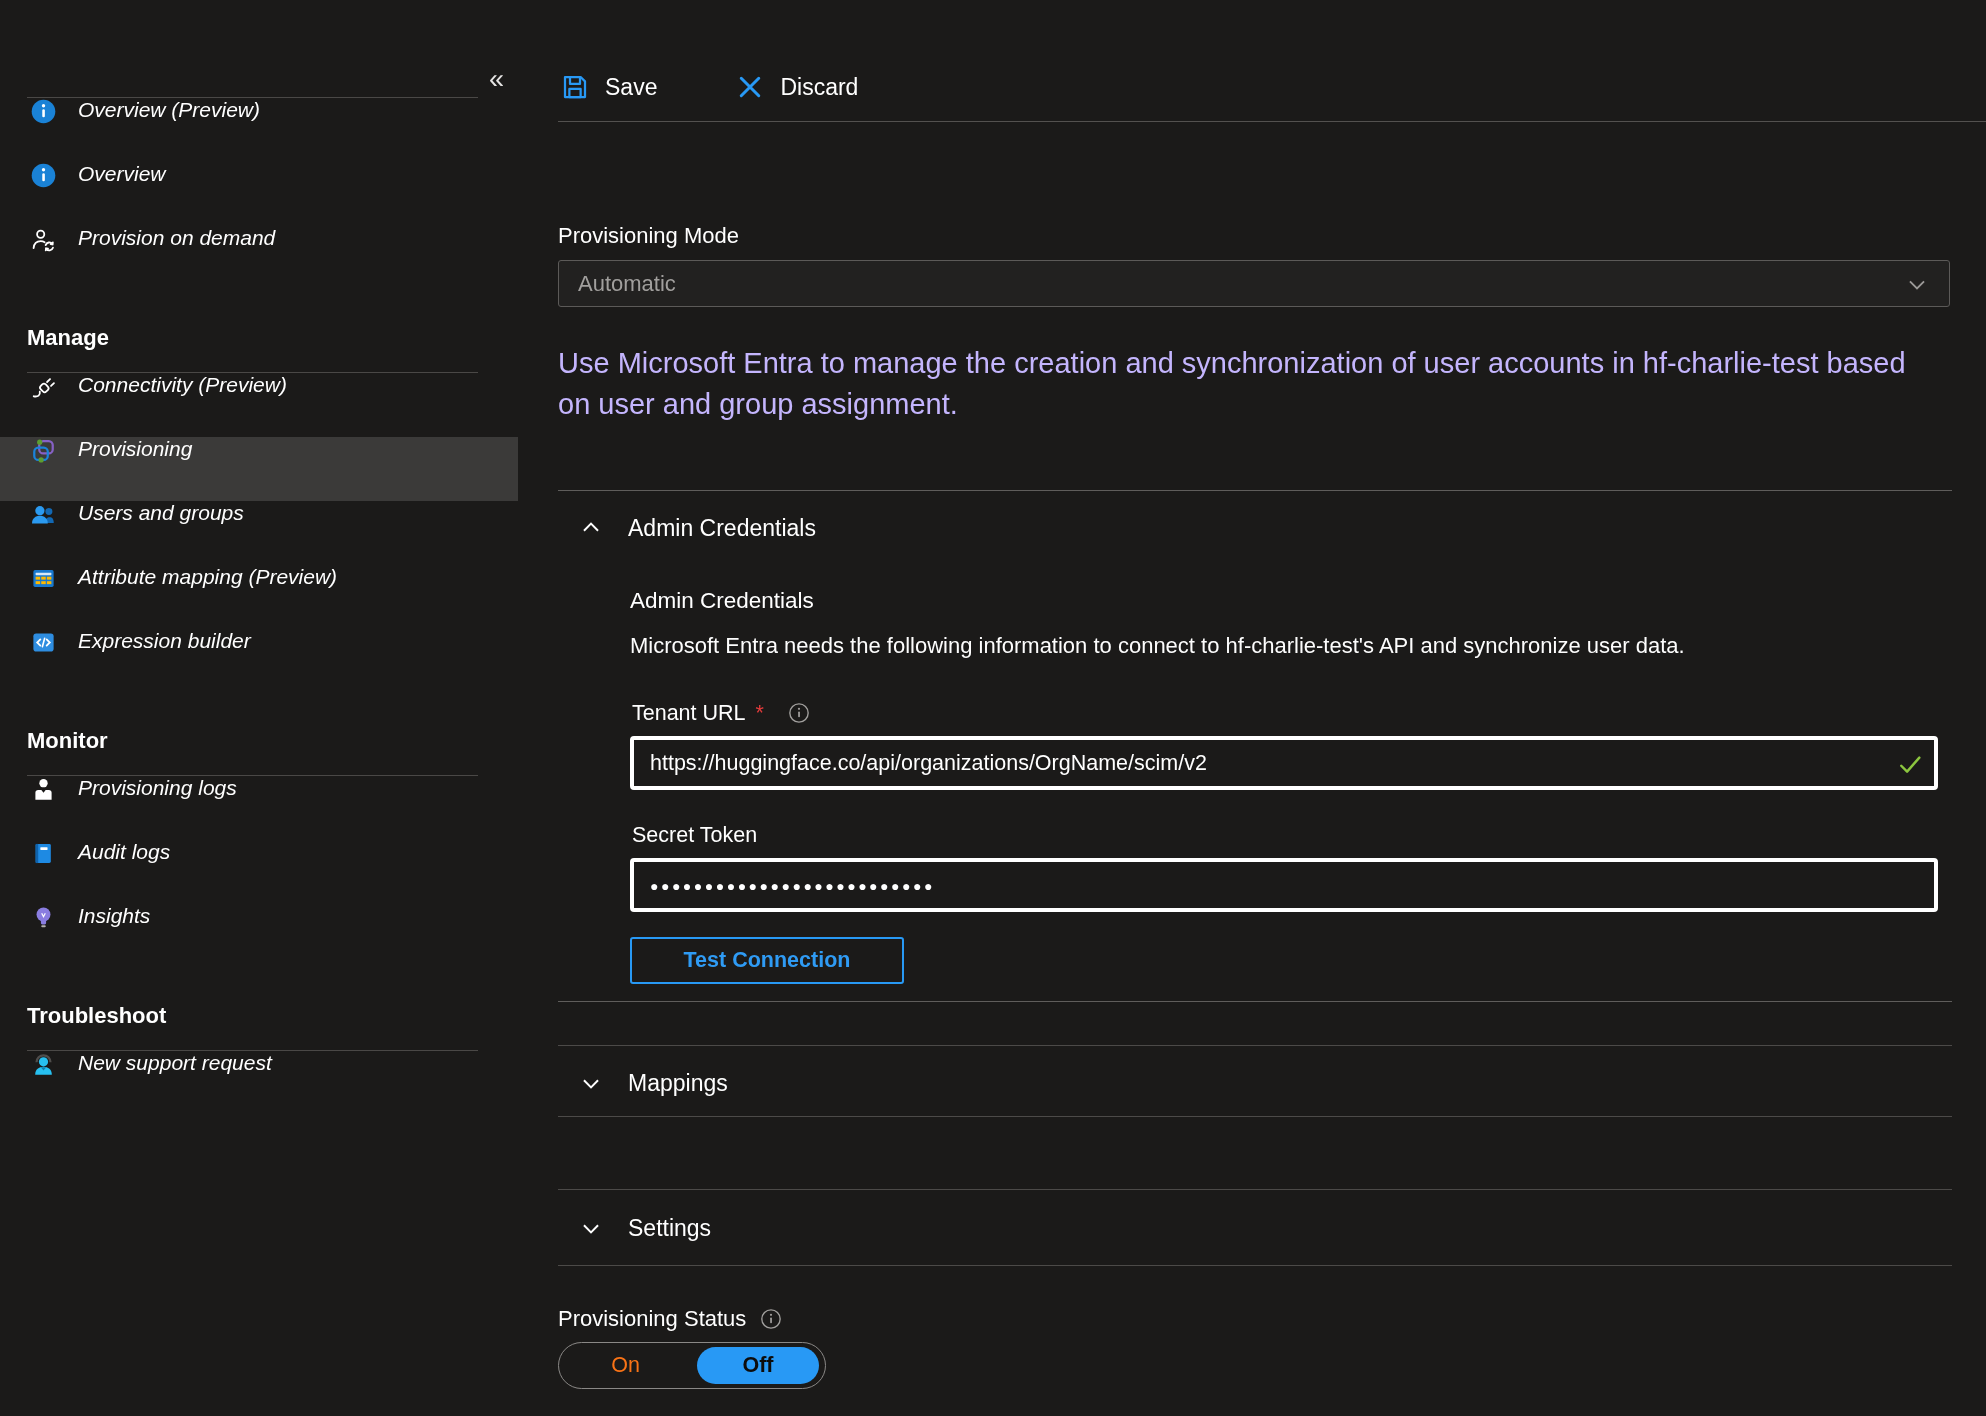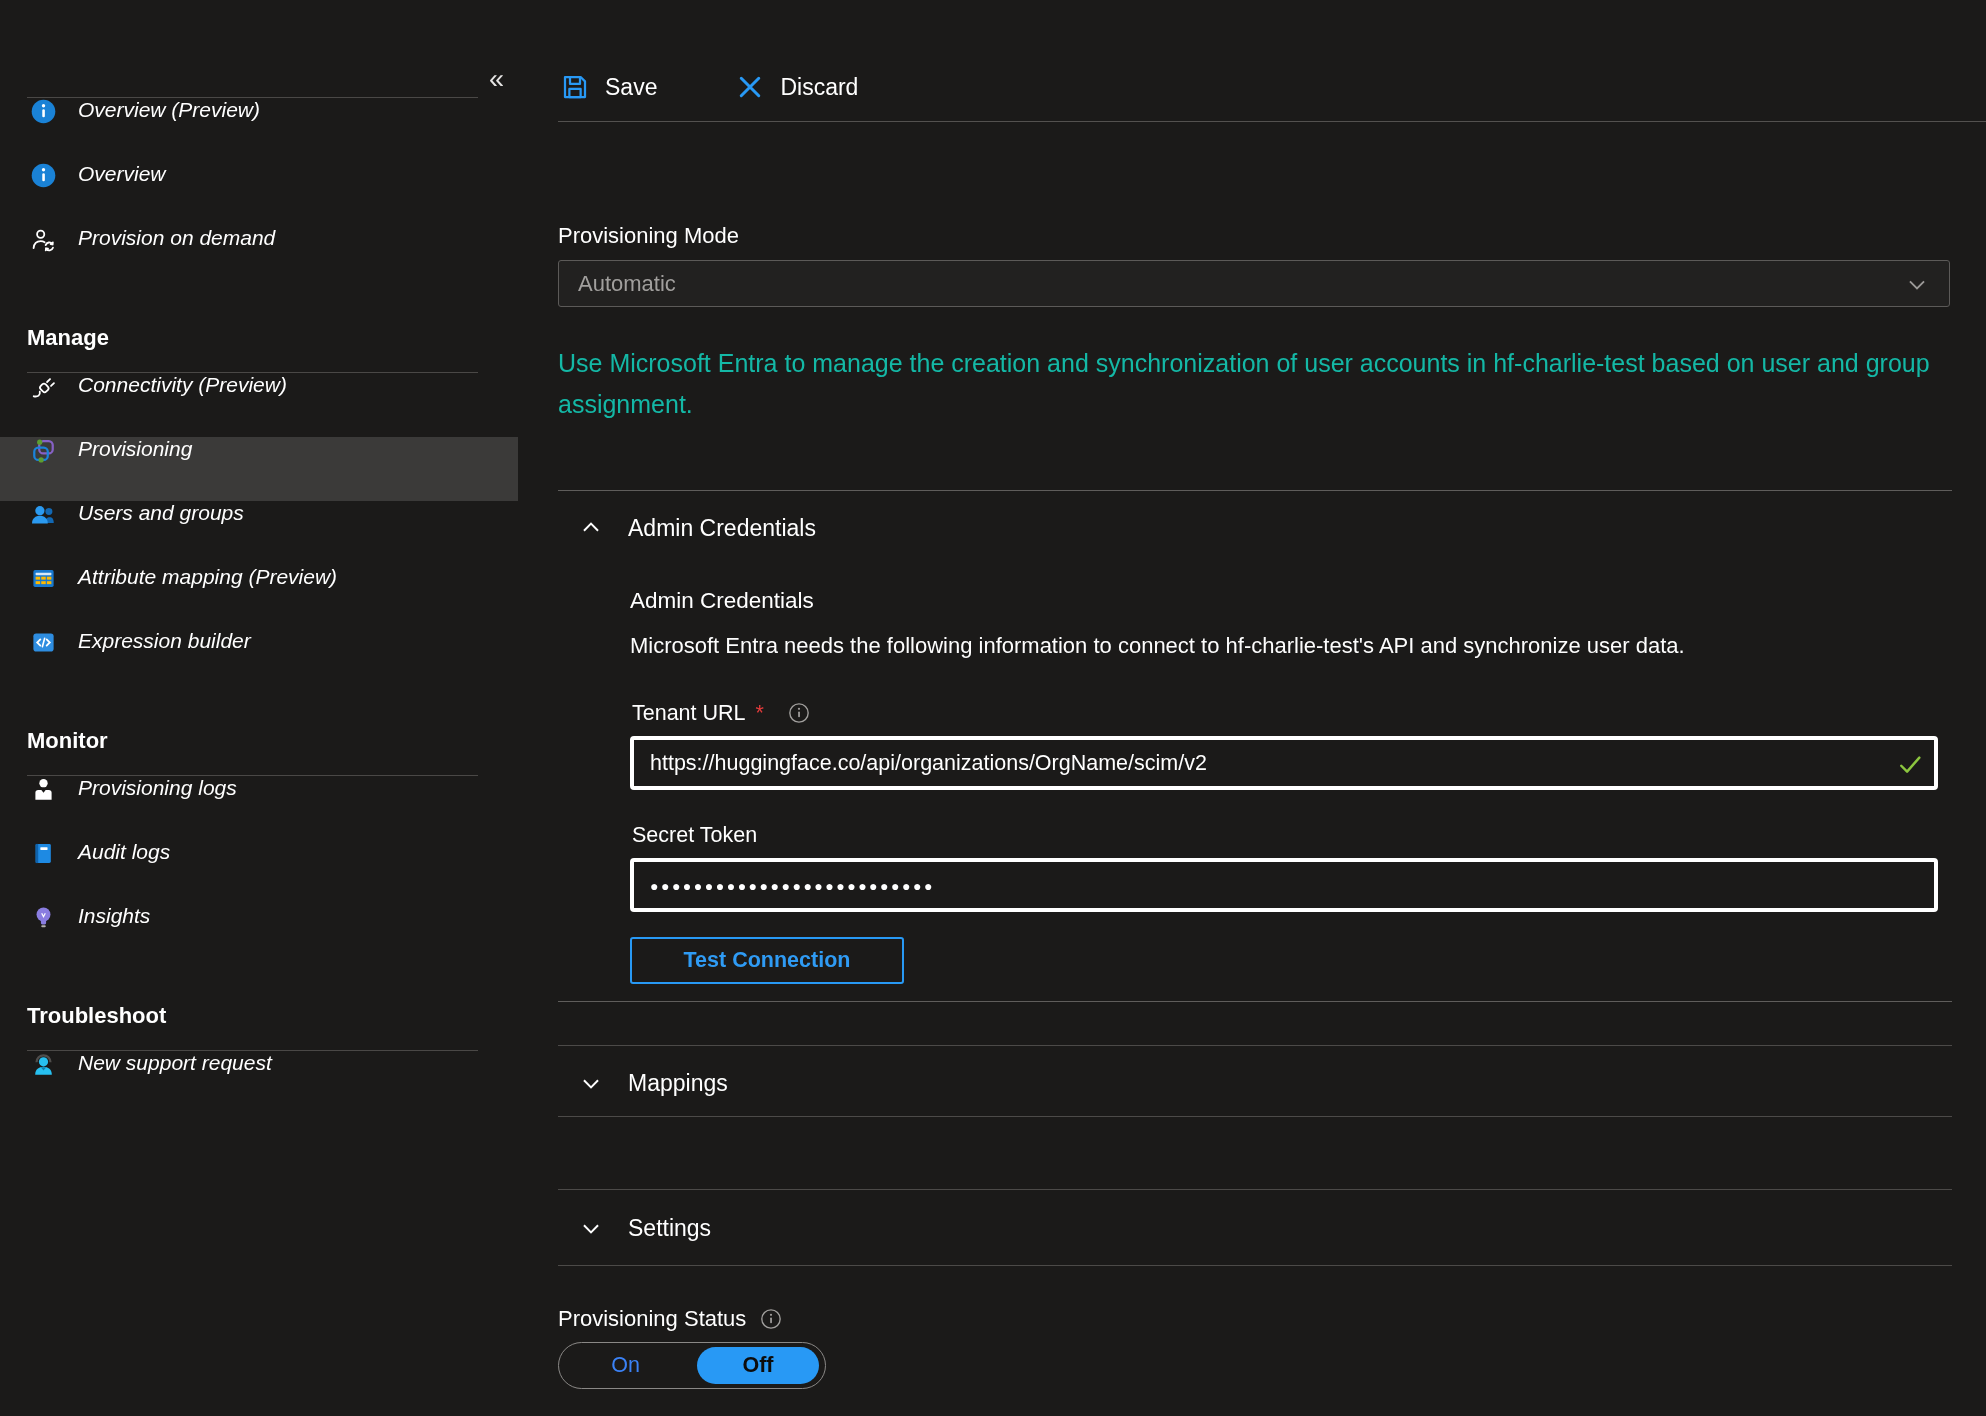--- a/index.html
+++ b/index.html
@@ -53,21 +53,21 @@
 
   .pm-label { position:absolute; top:223px; left:0; font-size:22px; }
   .pm-select {
     position:absolute; top:260px; left:0; width:1392px; height:47px;
     border:1px solid #5c5a58; border-radius:3px; background:#222120;
     display:flex; align-items:center; padding:0 19px;
     font-size:22px; color:#a19f9d; cursor:pointer;
   }
   .pm-select .chev { margin-left:auto; }
 
-  .pm-desc { position:absolute; top:343px; left:0; width:1378px; font-size:25px; line-height:41px; color:#14b8a6; }
+  .pm-desc { position:absolute; top:343px; left:0; width:1378px; font-size:29px; line-height:41px; color:#c4b5fd; }
 
   .divider { position:absolute; left:0; width:1394px; border-top:1px solid #4c4a48; }
   .divider.bright { border-top-color:#5f5d5b; }
 
   .sec-row {
     position:absolute; left:20px; height:44px;
     display:flex; align-items:center; gap:24px;
     font-size:23px; color:#ffffff; cursor:pointer;
   }
 
@@ -102,21 +102,21 @@
     position:absolute; left:0; top:1305px; height:28px;
     display:flex; align-items:center; gap:14px; font-size:22px;
   }
   .toggle {
     position:absolute; left:0; top:1342px; width:268px; height:47px;
     border:1.5px solid #8a8886; border-radius:24px; cursor:pointer;
   }
   .toggle .on {
     position:absolute; left:0; top:0; width:50%; height:100%;
     display:flex; align-items:center; justify-content:center;
-    color:#3b82f6; font-size:21.5px;
+    color:#f97316; font-size:21.5px;
   }
   .toggle .off {
     position:absolute; right:6px; top:4px; bottom:4px; width:122px;
     background:#2899f5; border-radius:20px;
     display:flex; align-items:center; justify-content:center;
     color:#0d0c0b; font-size:21.5px; font-weight:600;
   }
 </style>
 </head>
 <body>

